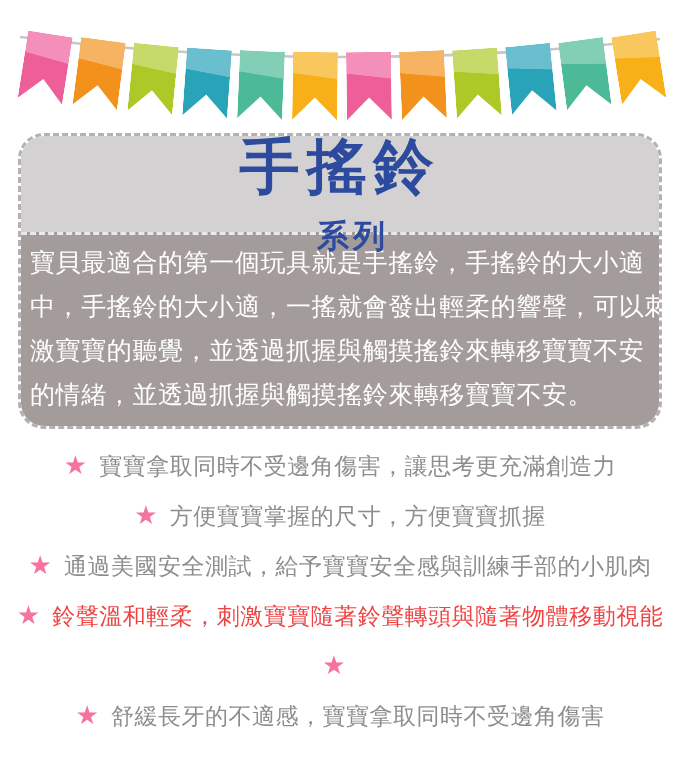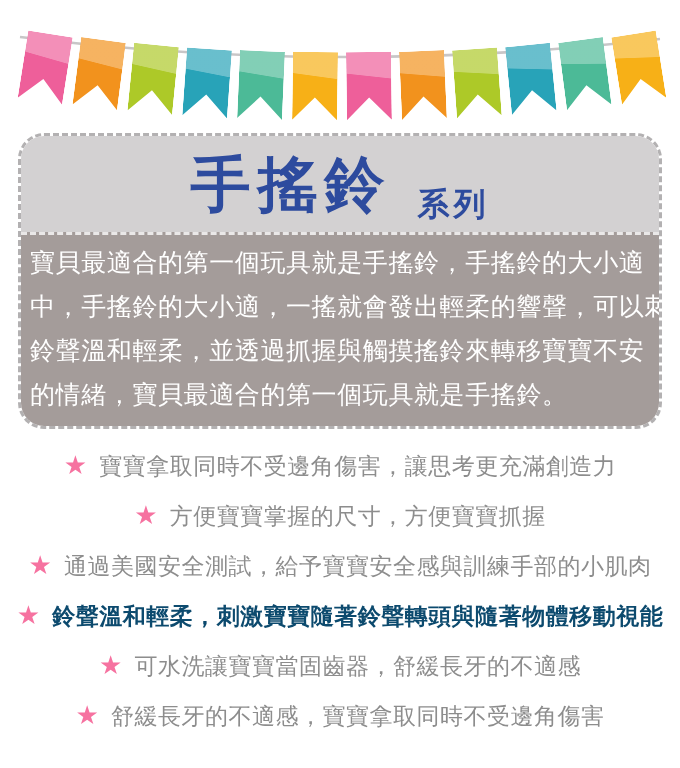--- a/index.html
+++ b/index.html
@@ -32,22 +32,23 @@
   .flag:nth-of-type(10){left:505px;top:45px; transform:rotate(-5.7deg);}
   .flag:nth-of-type(11){left:558px;top:40px; transform:rotate(-7.4deg);}
   .flag:nth-of-type(12){left:611px;top:34px; transform:rotate(-9deg);}
 
   
   .card{
     position:absolute;left:18px;top:133px;width:644px;box-sizing:border-box;
     border:3px dashed #b3b1b2;border-radius:26px;overflow:hidden;background:#fff;
   }
   .card-header{
-    height:96px;display:flex;align-items:center;justify-content:center;
+    height:96px;display:flex;align-items:center;justify-content:space-between;
     background:#d3d1d2;
+    flex-direction:column;
   }
   .title-main{font-size:60px;font-weight:bold;letter-spacing:7px;line-height:1;}
   .title-sub{font-size:32px;font-weight:bold;letter-spacing:4px;margin-left:26px;position:relative;top:20px;line-height:1;}
   .card-body{
     background:#a49c9a;border-top:3px dashed #eae8e8;
     padding:6px 8px 9px 9px;
   }
   .desc-line{
     color:#ffffff;font-size:25px;line-height:44px;letter-spacing:0.6px;
     white-space:nowrap;
@@ -81,43 +82,42 @@
 </div>
 
 <div class="card">
   <div class="card-header" style="background: rgb(211, 209, 210);">
     <span class="title-main" style="color: rgb(45, 75, 158);">手搖鈴</span>
     <span class="title-sub" style="color: rgb(45, 75, 158);">系列</span>
   </div>
   <div class="card-body" style="background: rgb(164, 156, 154);">
     <div class="desc-line">寶貝最適合的第一個玩具就是手搖鈴，手搖鈴的大小適</div>
     <div class="desc-line">中，手搖鈴的大小適，一搖就會發出輕柔的響聲，可以刺</div>
-    <div class="desc-line">鈴聲溫和輕柔，並透過抓握與觸摸搖鈴來轉移寶寶不安</div>
-    <div class="desc-line">的情緒，寶貝最適合的第一個玩具就是手搖鈴。</div>
+    <div class="desc-line">激寶寶的聽覺，並透過抓握與觸摸搖鈴來轉移寶寶不安</div>
+    <div class="desc-line">的情緒，並透過抓握與觸摸搖鈴來轉移寶寶不安。</div>
   </div>
 </div>
 
 <div class="features">
   <div class="feature-row">
     <span class="star" style="color: rgb(246, 114, 160);">★</span>
     <span class="feature-text" style="color: rgb(141, 141, 141);">寶寶拿取同時不受邊角傷害，讓思考更充滿創造力</span>
   </div>
   <div class="feature-row">
     <span class="star" style="color: rgb(246, 114, 160);">★</span>
     <span class="feature-text" style="color: rgb(141, 141, 141);">方便寶寶掌握的尺寸，方便寶寶抓握</span>
   </div>
   <div class="feature-row">
     <span class="star" style="color: rgb(246, 114, 160);">★</span>
     <span class="feature-text" style="color: rgb(141, 141, 141);">通過美國安全測試，給予寶寶安全感與訓練手部的小肌肉</span>
   </div>
   <div class="feature-row">
     <span class="star" style="color: rgb(246, 114, 160);">★</span>
-    <span class="feature-text" style="color: #0c4a6e; font-weight: bold;">鈴聲溫和輕柔，刺激寶寶隨著鈴聲轉頭與隨著物體移動視能</span>
+    <span class="feature-text" style="color: #ef4444;">鈴聲溫和輕柔，刺激寶寶隨著鈴聲轉頭與隨著物體移動視能</span>
   </div>
   <div class="feature-row">
     <span class="star" style="color: rgb(246, 114, 160);">★</span>
-    <span class="feature-text" style="color: rgb(141, 141, 141);">可水洗讓寶寶當固齒器，舒緩長牙的不適感</span>
   </div>
   <div class="feature-row">
     <span class="star" style="color: rgb(246, 114, 160);">★</span>
     <span class="feature-text" style="color: rgb(141, 141, 141);">舒緩長牙的不適感，寶寶拿取同時不受邊角傷害</span>
   </div>
 </div>
 
 </body></html>

